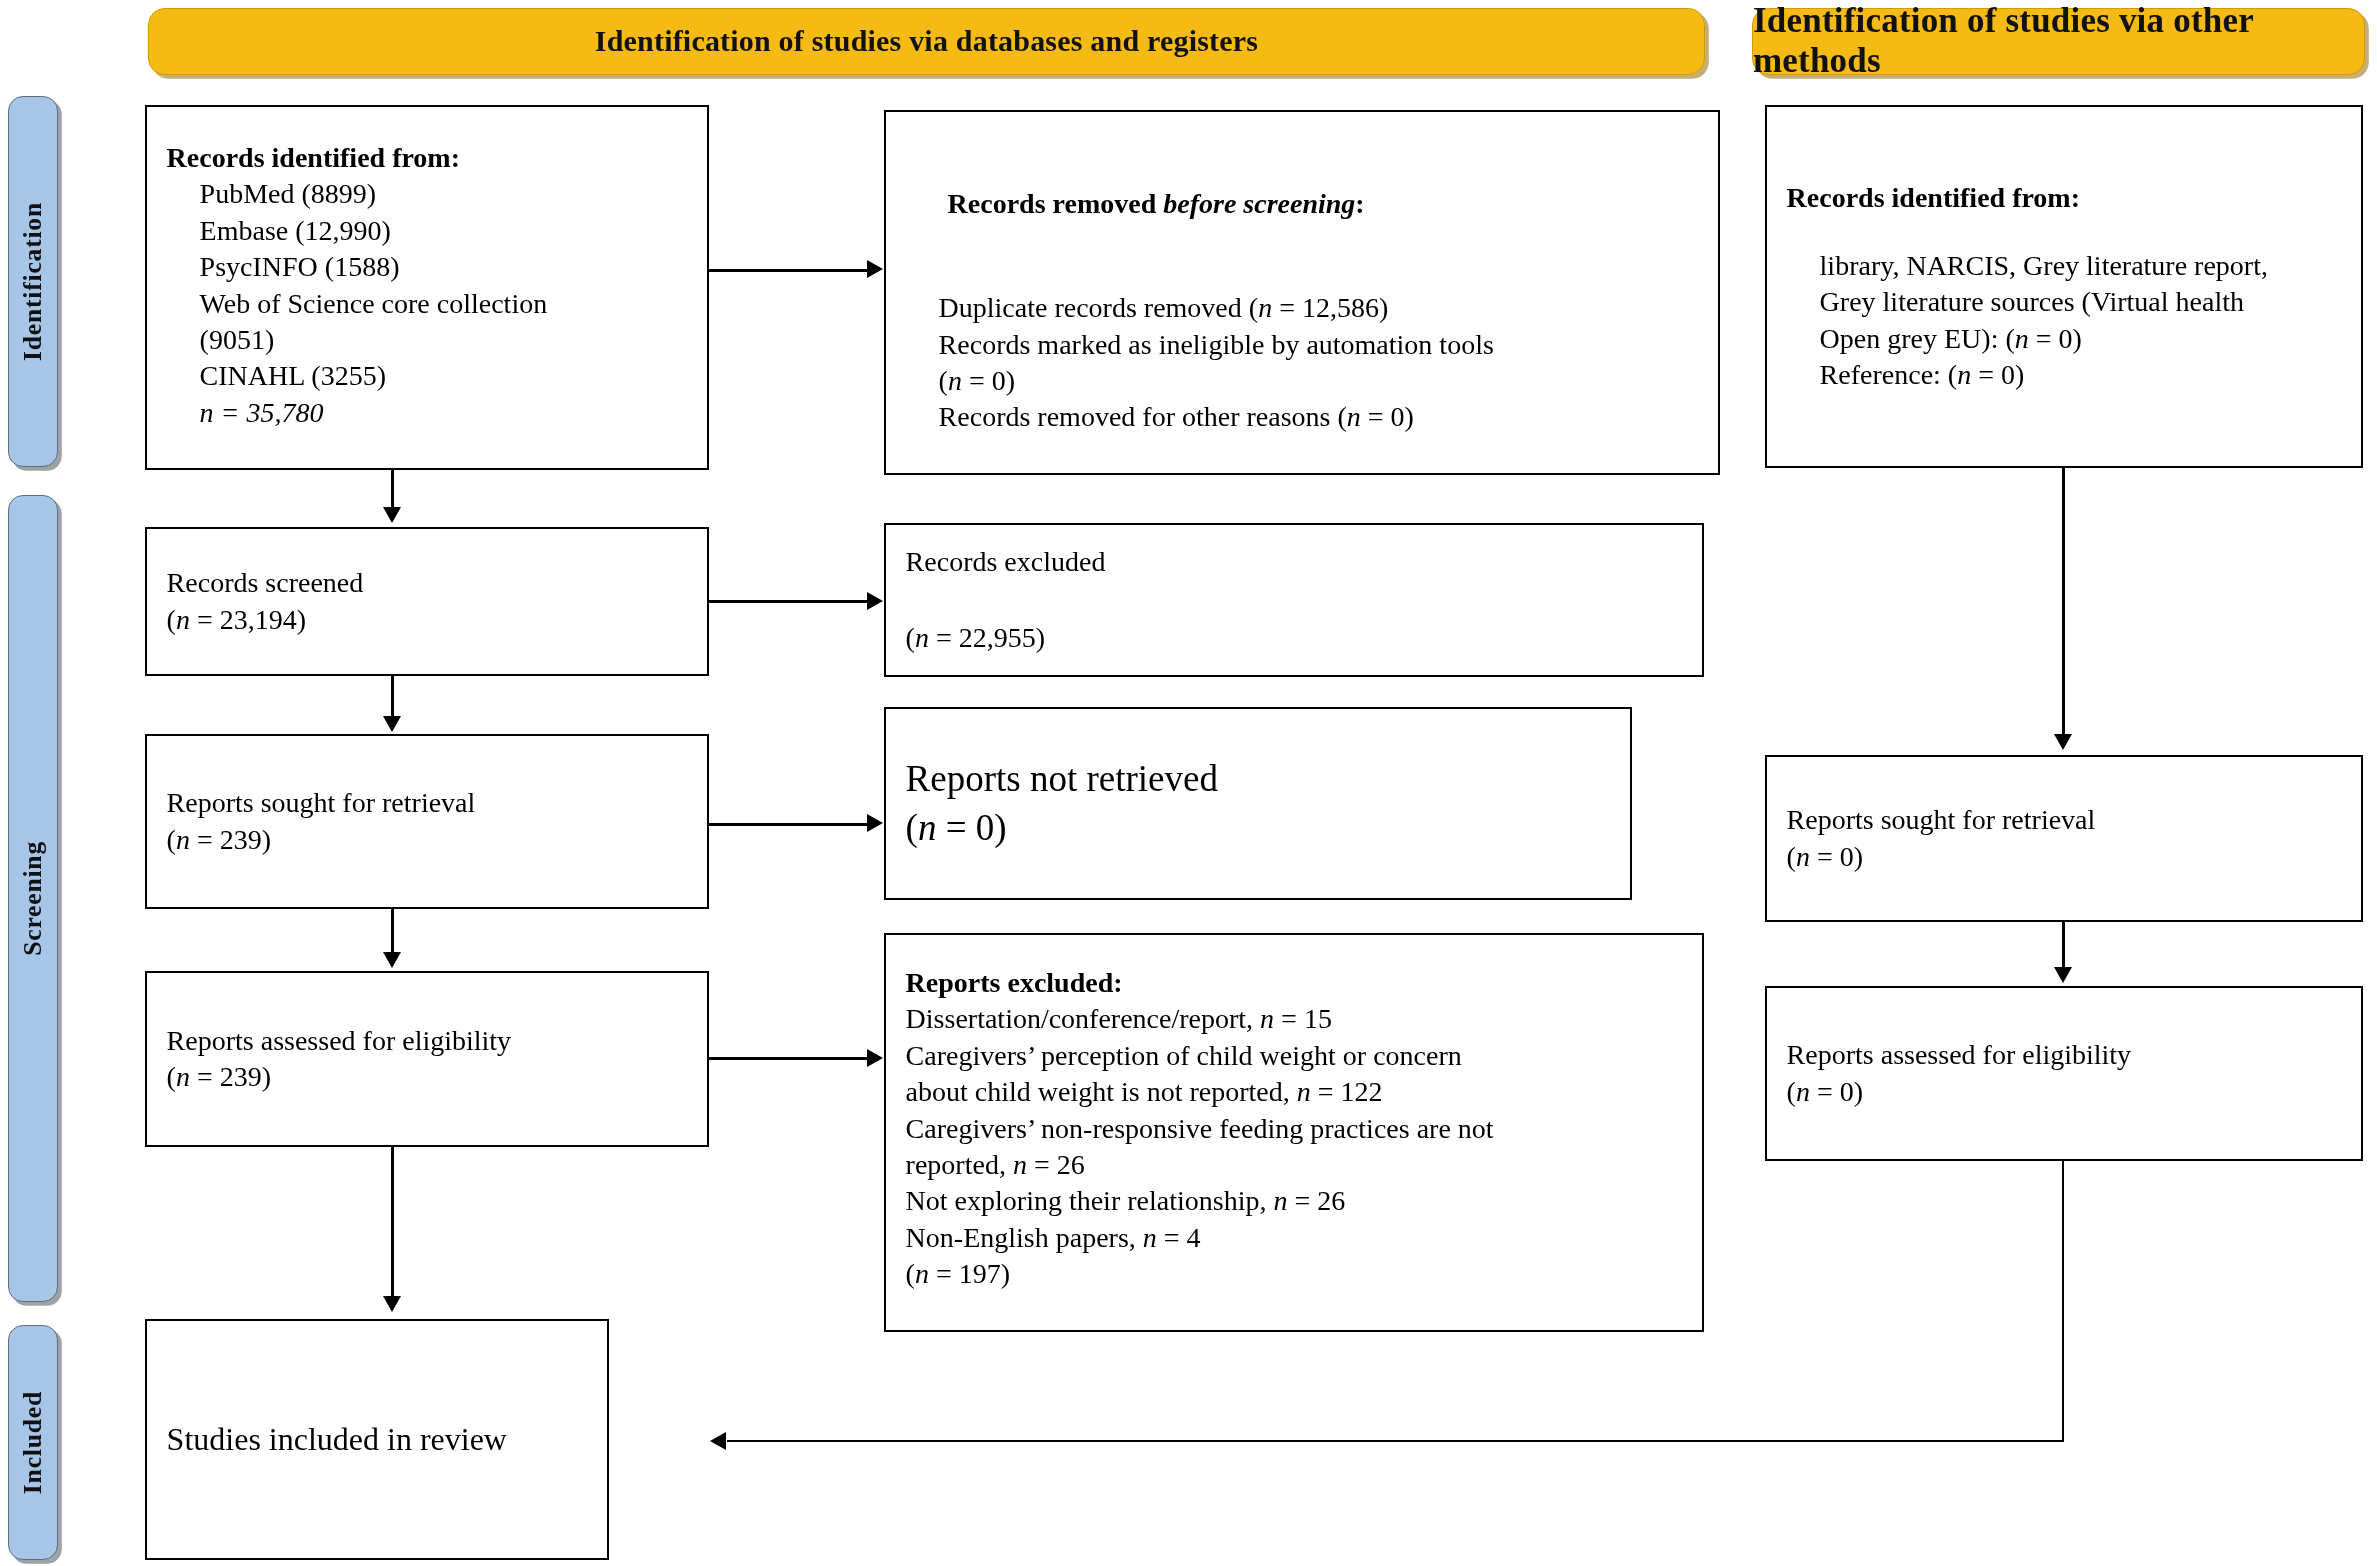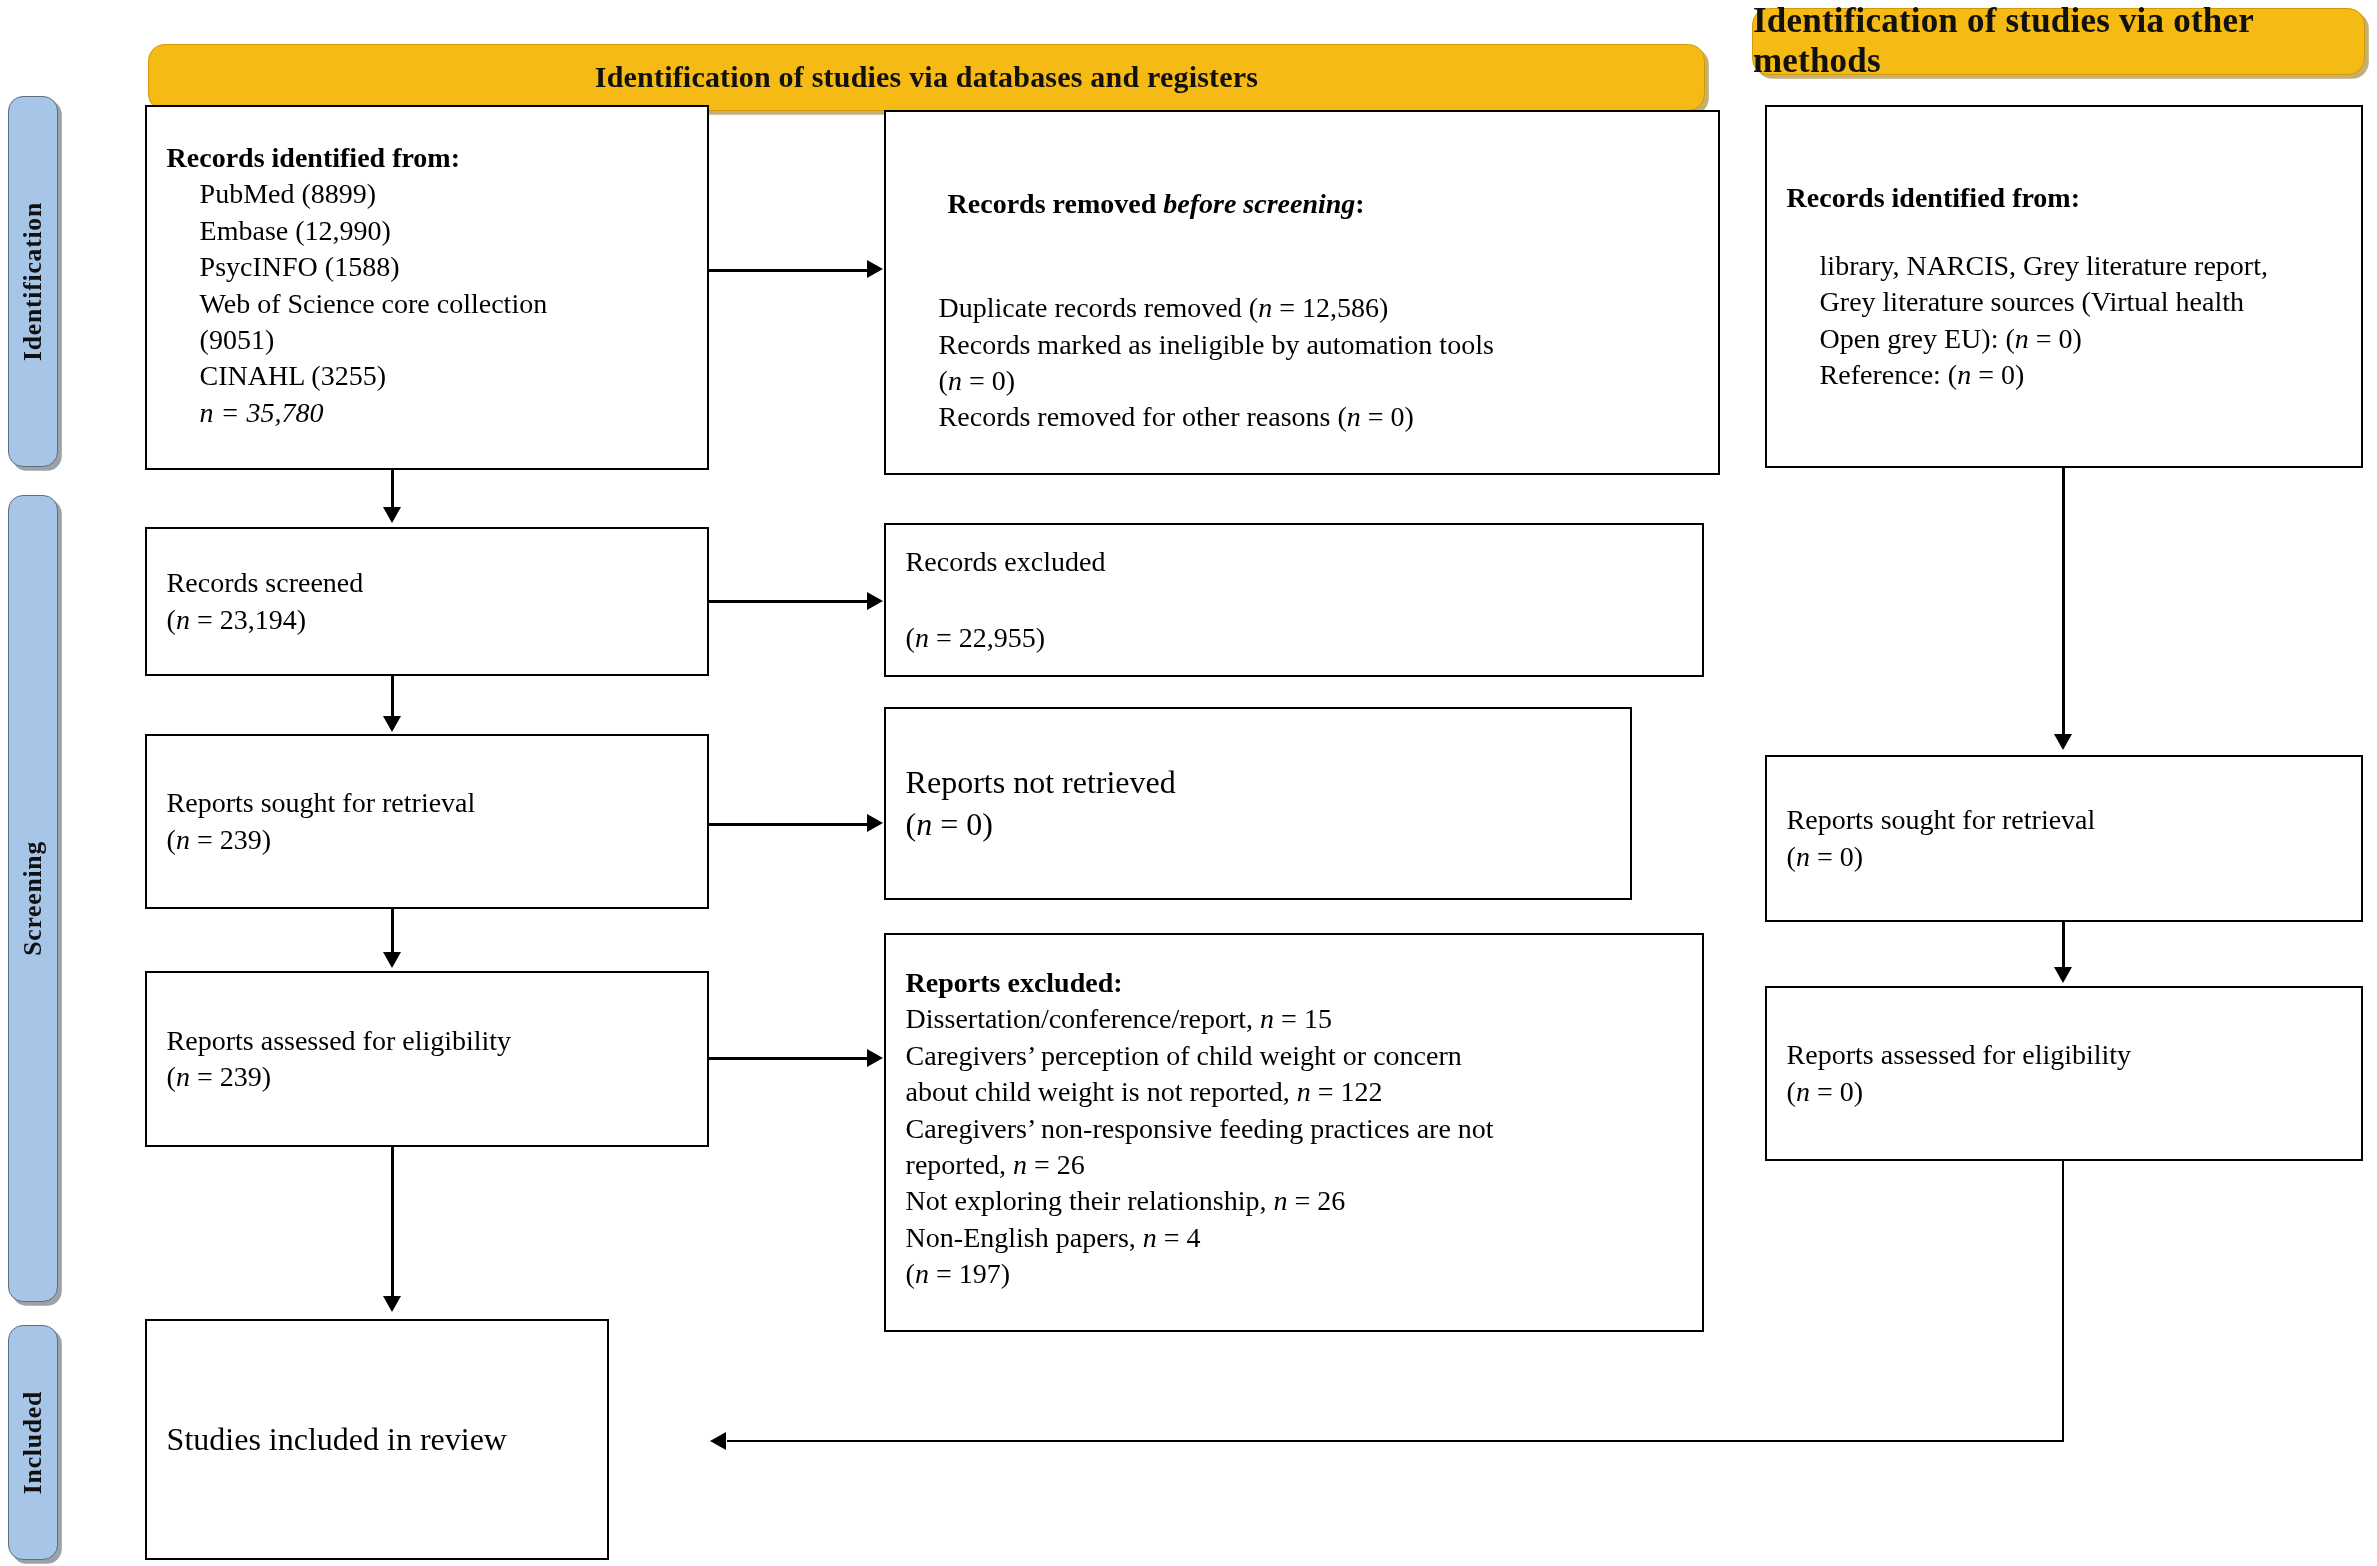--- a/index.html
+++ b/index.html
@@ -65,21 +65,21 @@
     border-right:16.6px solid #000;}
   .arrow-d{position:absolute;width:0;height:0;
     border-left:9.8px solid transparent;border-right:9.8px solid transparent;
     border-top:16.6px solid #000;}
 </style>
 </head>
 <body>
 
 <div id="stage">
 
-  <div class="hdr" style="left:148px;top:7.5px;width:1555px;height:65px;font-size:30px;margin-top:36px;">
+  <div class="hdr" style="left:148px;top:7.5px;width:1555px;height:65px;font-size:30px;">
     <span>Identification of studies via databases and registers</span>
   </div>
 
   <div class="hdr" style="left:1752px;top:7.5px;width:611px;height:65px;font-size:35px;">
     <span>Identification of studies via other methods</span>
   </div>
 
   <div class="stagelbl" style="left:7.5px;top:96px;width:48px;height:369px;font-size:25.6px;">
     <span>Identification</span>
   </div>
@@ -149,21 +149,21 @@
   <div class="arrow-d" style="left:383px;top:716px;"></div>
 
   <div class="box" style="left:145px;top:734px;width:564px;height:175px;font-size:28px;">
     <div class="ln">Reports sought for retrieval</div>
     <div class="ln">(<i>n</i> = 239)</div>
   </div>
 
   <div class="hline" style="left:709px;top:823px;width:160px;height:3px;"></div>
   <div class="arrow-r" style="left:867px;top:814px;"></div>
 
-  <div class="box" style="left:884px;top:707px;width:748px;height:193px;font-size:32px;">
+  <div class="box" style="left:884px;top:707px;width:748px;height:193px;font-size:37px;">
     <div class="ln">Reports not retrieved</div>
     <div class="ln">(<i>n</i> = 0)</div>
   </div>
 
   <div class="box" style="left:1765px;top:755px;width:598px;height:167px;font-size:28px;">
     <div class="ln">Reports sought for retrieval</div>
     <div class="ln">(<i>n</i> = 0)</div>
   </div>
 
   <div class="vline" style="left:391px;top:908px;width:3px;height:45px;"></div>

